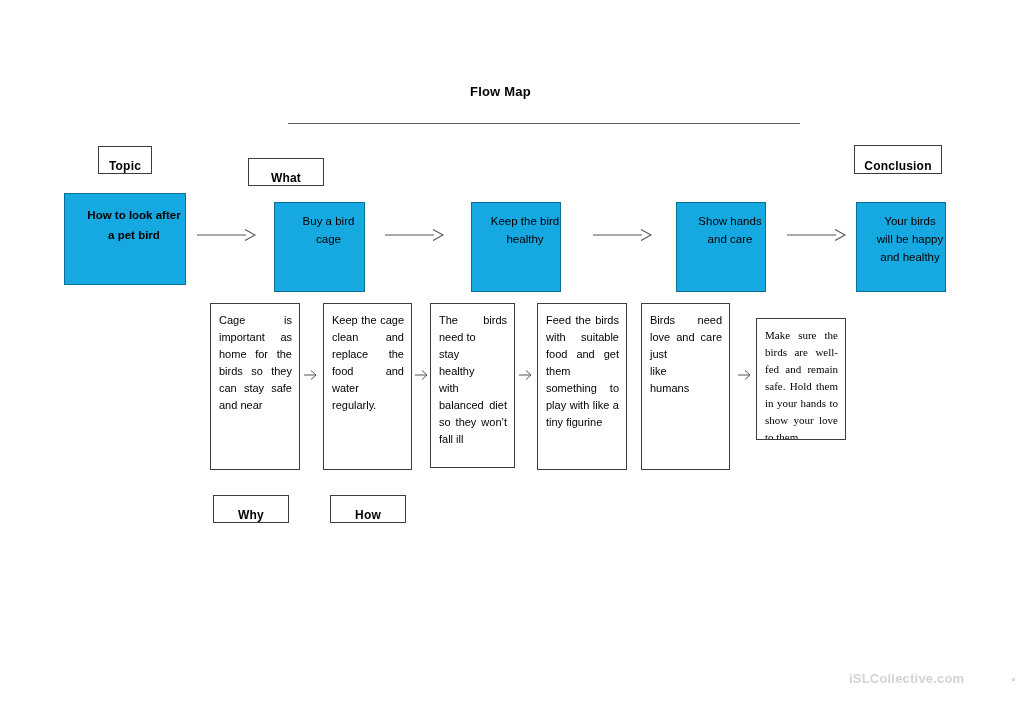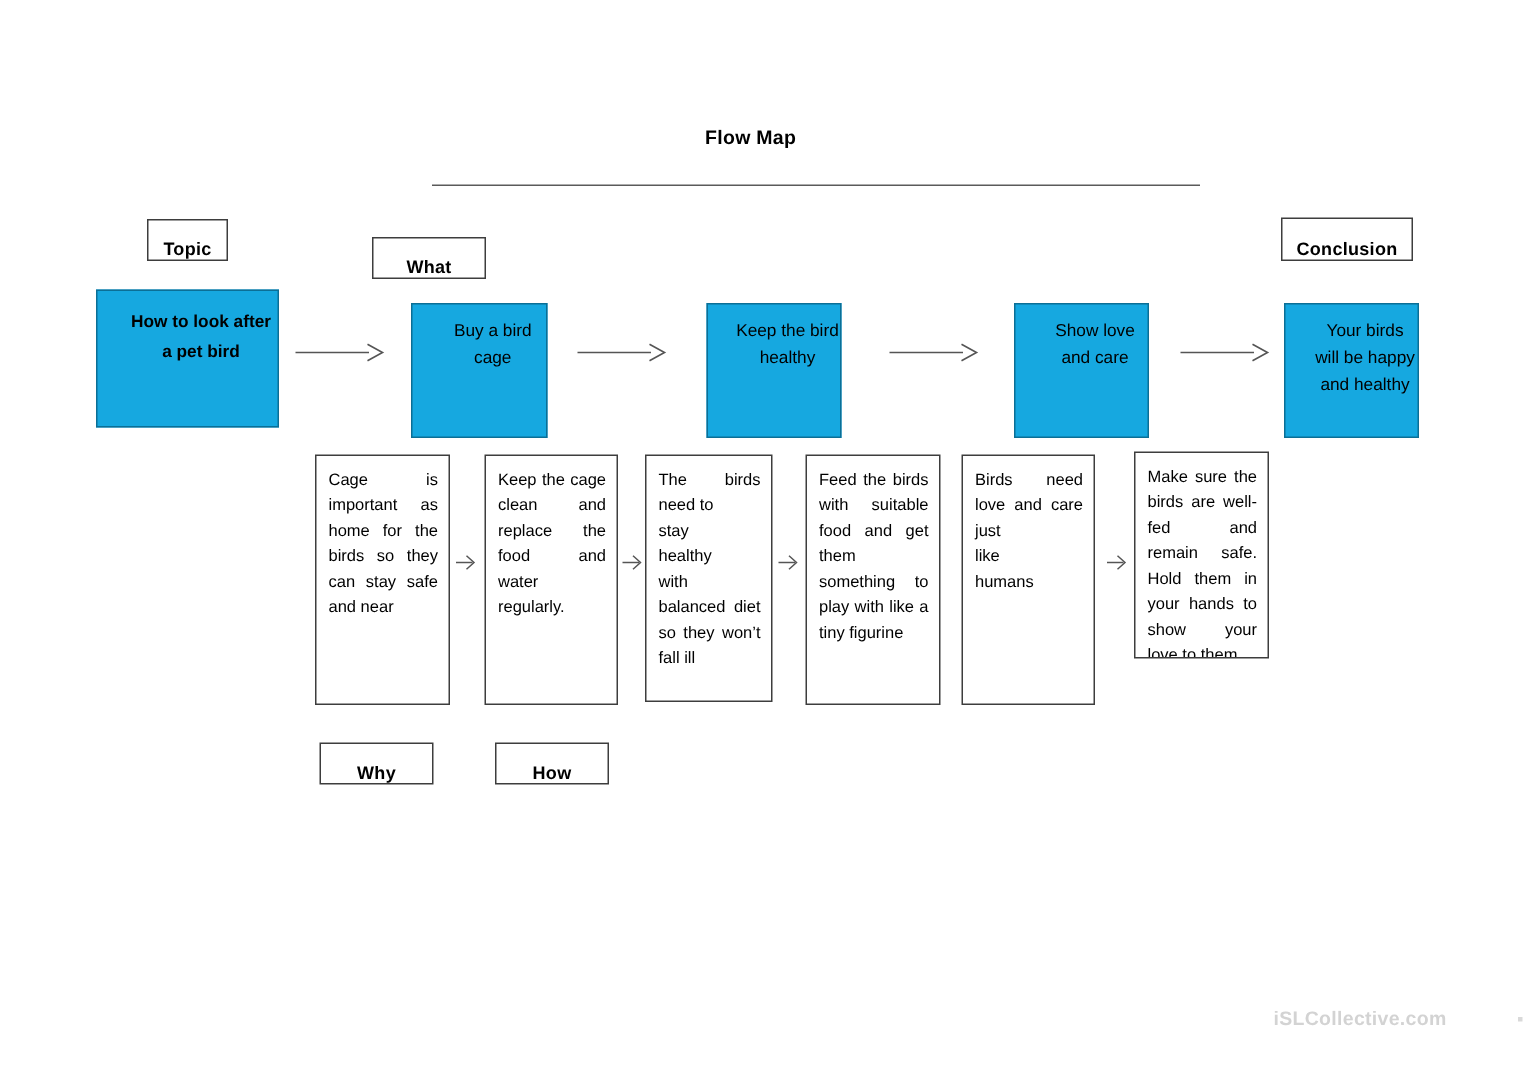--- a/index.html
+++ b/index.html
@@ -163,21 +163,21 @@
       <div class="blue-box topic" style="left: 64px; top: 193px; width: 122px; height: 92px; background: rgb(22, 168, 224);">
         <span class="blue-text">How to look after a pet bird</span>
       </div>
       <div class="blue-box" style="left: 262px; top: 202px; width: 91px; height: 90px; background: rgb(22, 168, 224); margin-left: 12px;">
         <span class="blue-text">Buy a bird cage</span>
       </div>
       <div class="blue-box" style="left: 471px; top: 202px; width: 90px; height: 90px; background: rgb(22, 168, 224);">
         <span class="blue-text">Keep the bird healthy</span>
       </div>
       <div class="blue-box" style="left: 676px; top: 202px; width: 90px; height: 90px; background: rgb(22, 168, 224);">
-        <span class="blue-text">Show love and care</span>
+        <span class="blue-text">Show hands and care</span>
       </div>
       <div class="blue-box" style="left: 856px; top: 202px; width: 90px; height: 90px; background: rgb(22, 168, 224);">
         <span class="blue-text">Your birds will be happy and healthy</span>
       </div>
     </div>
   <div id="details-layer">
       <div class="detail-box" style="left: 210px; top: 303px; width: 90px; height: 167px;">
         <span class="detail-text">Cage is important as home for the birds so they can stay safe and near</span>
       </div>
       <div class="detail-box" style="left: 323px; top: 303px; width: 89px; height: 167px;">
@@ -192,21 +192,21 @@
       </div>
       <div class="detail-box" style="left: 537px; top: 303px; width: 90px; height: 167px;">
         <span class="detail-text">Feed the birds with suitable food and get them
 something to play with like a tiny figurine</span>
       </div>
       <div class="detail-box" style="left: 641px; top: 303px; width: 89px; height: 167px;">
         <span class="detail-text">Birds need love and care just
 like
 humans</span>
       </div>
-      <div class="detail-box" style="left: 756px; top: 301px; width: 90px; height: 138px;">
+      <div class="detail-box" style="left: 756px; top: 318px; width: 90px; height: 122px; font-family: Liberation Serif, serif;">
         <span class="detail-text">Make sure the birds are well-fed and remain safe. Hold them in your hands to show your love to them</span>
       </div>
     </div>
   <div id="arrows-layer">
       <div class="arrow-big" style="left: 197px; top: 228px; width: 58px;">
         <svg width="58" height="14" viewBox="0 0 58 14">
           <path d="M0 7 H49" stroke="#555555" stroke-width="1.1" fill="none"></path>
           <path d="M48 1.5 L58 7 L48 12.5" stroke="#555555" stroke-width="1.1" fill="none"></path>
         </svg>
       </div>

